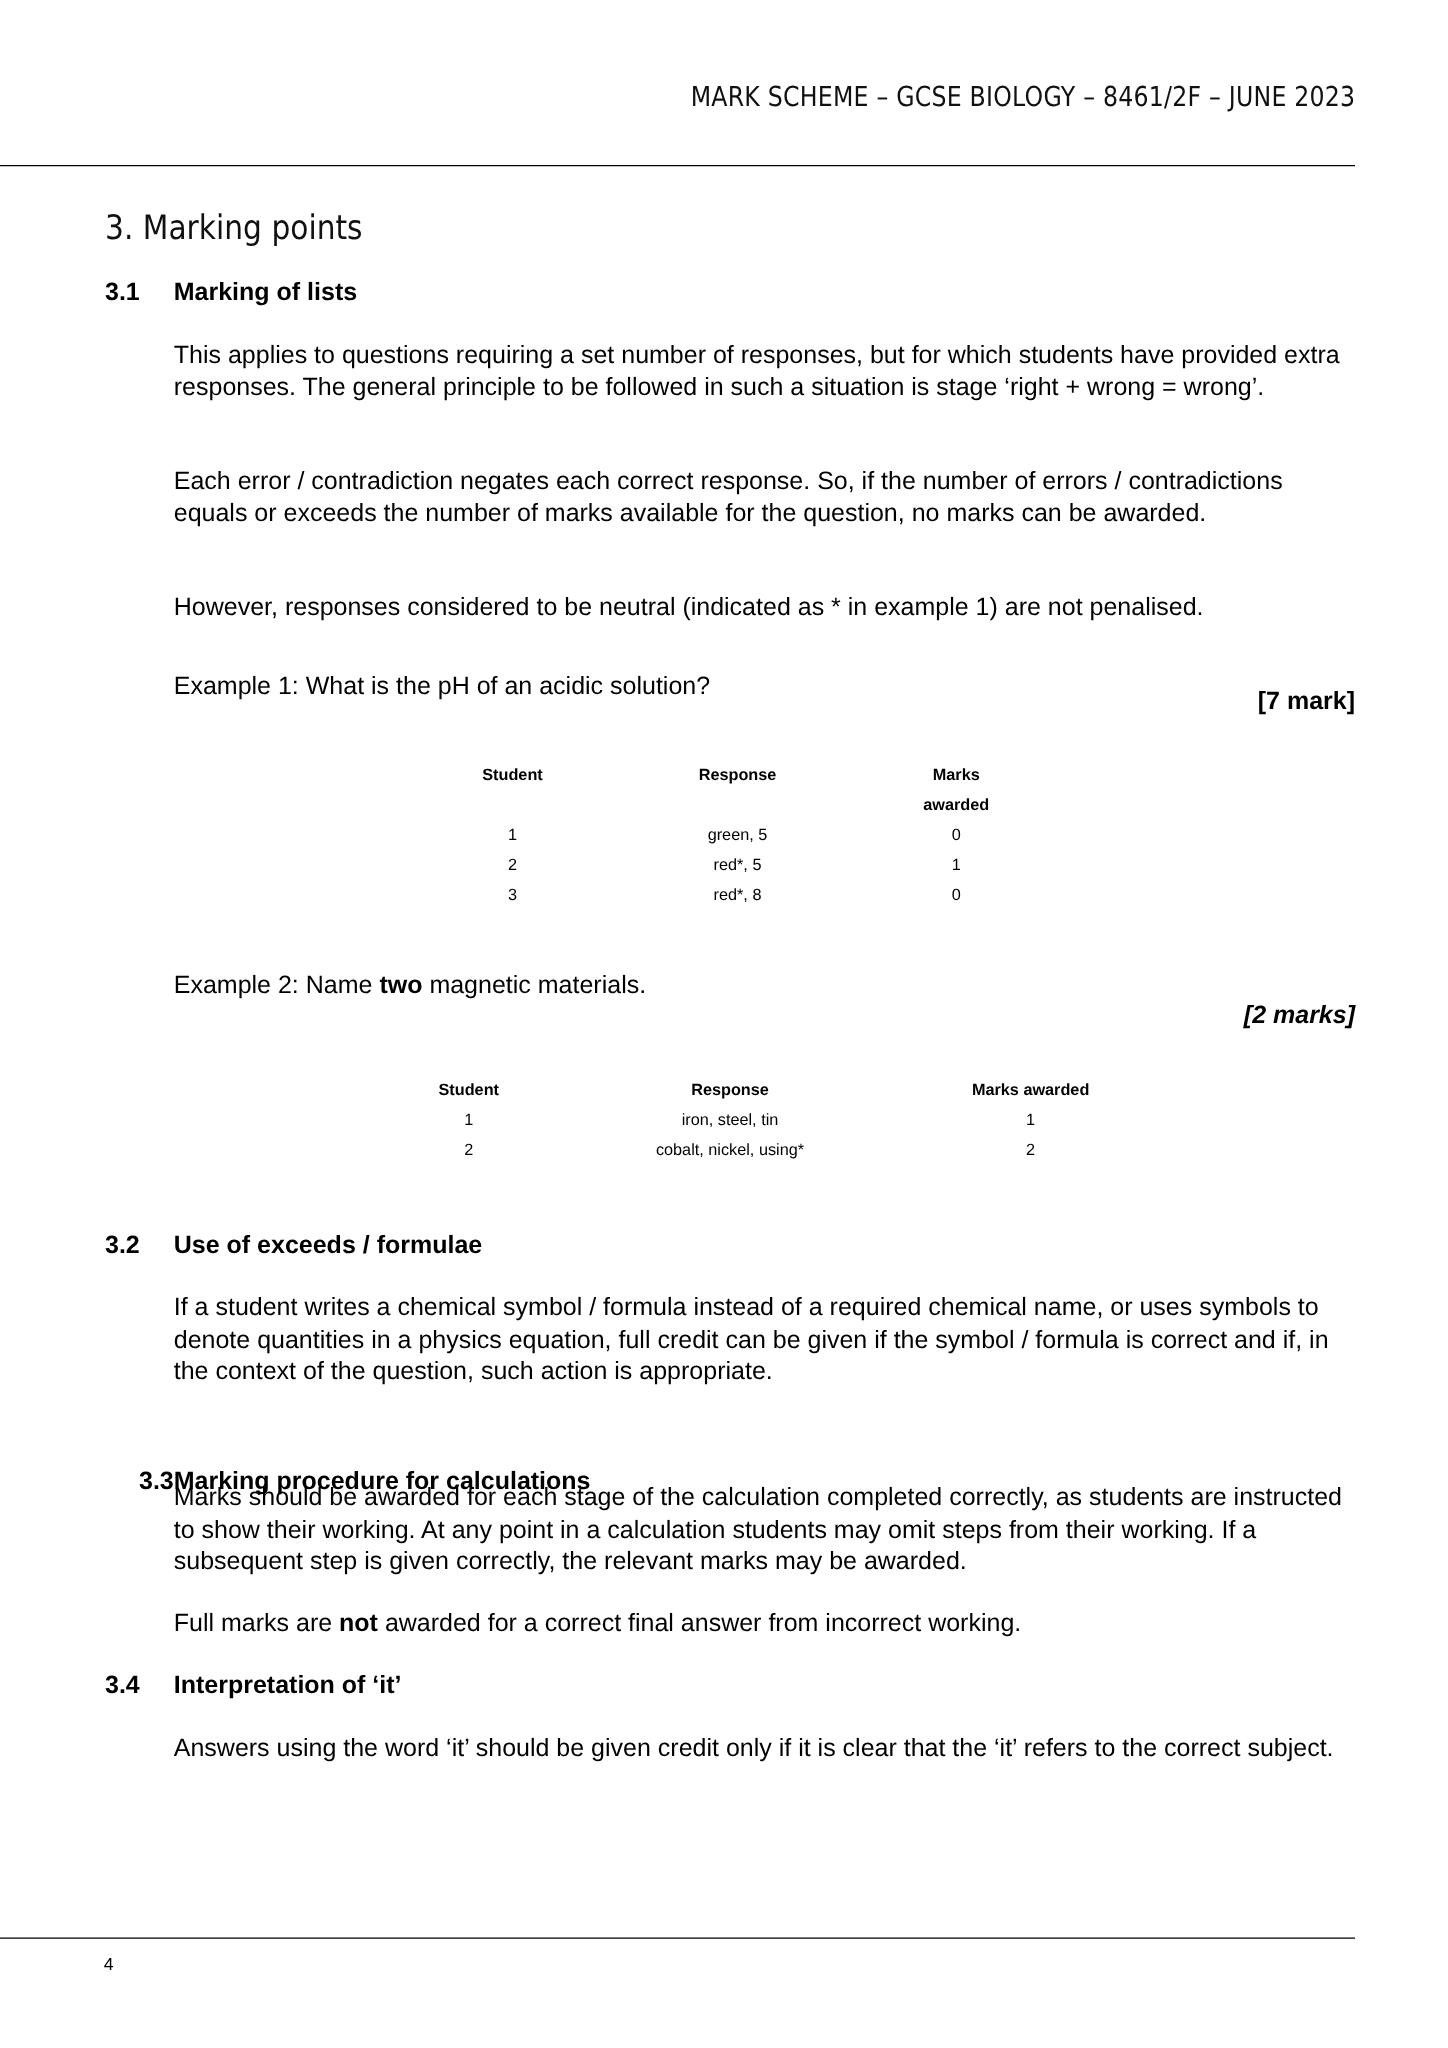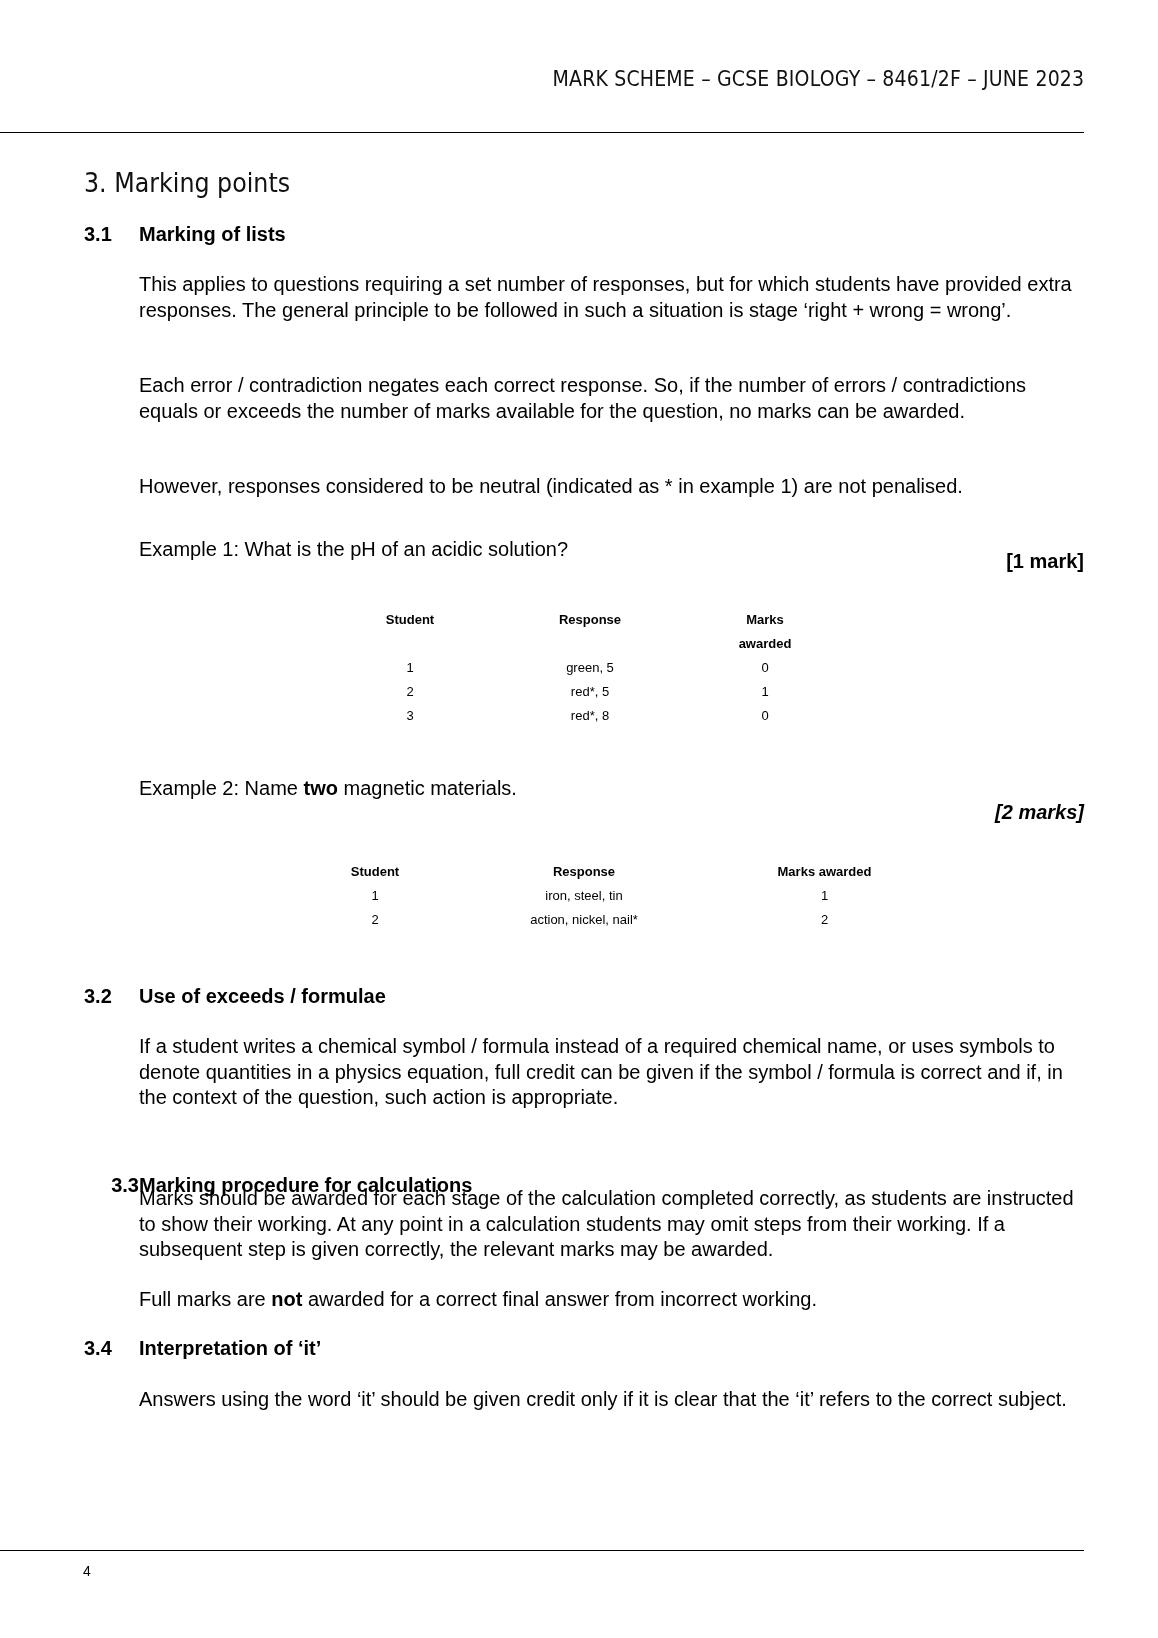--- a/index.html
+++ b/index.html
@@ -31,21 +31,21 @@
 <div class="section-title">3. Marking points</div>
 
 <div class="sub" style="top:223px;">
   <span class="num">3.1</span><span>Marking of lists</span>
 </div>
 <div class="para" style="top:272px;">This applies to questions requiring a set number of responses, but for which students have provided extra responses.  The general principle to be followed in such a situation is stage ‘right + wrong = wrong’.</div>
 <div class="para" style="top:373px;">Each error / contradiction negates each correct response.  So, if the number of errors / contradictions equals or exceeds the number of marks available for the question, no marks can be awarded.</div>
 <div class="para" style="top:474px;">However, responses considered to be neutral (indicated as * in example 1) are not penalised.</div>
 
 <div class="para" style="top:525px;margin-top:12px;">Example 1:  What is the pH of an acidic solution?</div>
-<div class="marks" style="top:550px;">[1 mark]</div>
+<div class="marks" style="top:550px;">[7 mark]</div>
 
 <table class="ex" id="t1">
   <thead>
     <tr>
       <th class="c1">Student</th>
       <th class="c2">Response</th>
       <th class="c3">Marks awarded</th>
     </tr>
   </thead>
   <tbody>
@@ -79,21 +79,21 @@
     </tr>
   </thead>
   <tbody>
     <tr>
       <td>1</td>
       <td>iron, steel, tin</td>
       <td>1</td>
     </tr>
     <tr>
       <td>2</td>
-      <td>action, nickel, nail*</td>
+      <td>cobalt, nickel, using*</td>
       <td>2</td>
     </tr>
   </tbody>
 </table>
 
 <div class="sub" style="top:985px;">
   <span class="num">3.2</span><span>Use of exceeds / formulae</span>
 </div>
 <div class="para" style="top:1034px;">If a student writes a chemical symbol / formula instead of a required chemical name, or uses symbols to denote quantities in a physics equation, full credit can be given if the symbol / formula is correct and if, in the context of the question, such action is appropriate.</div>
 

